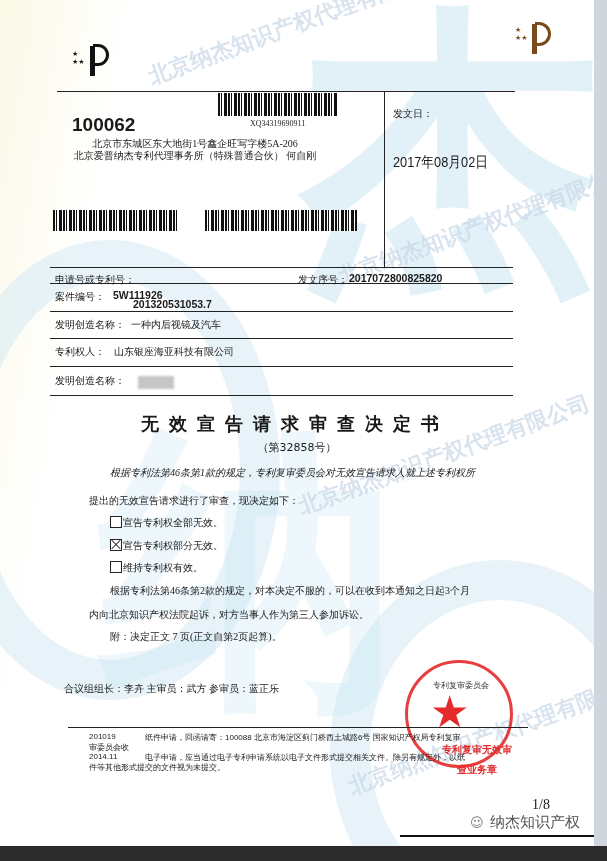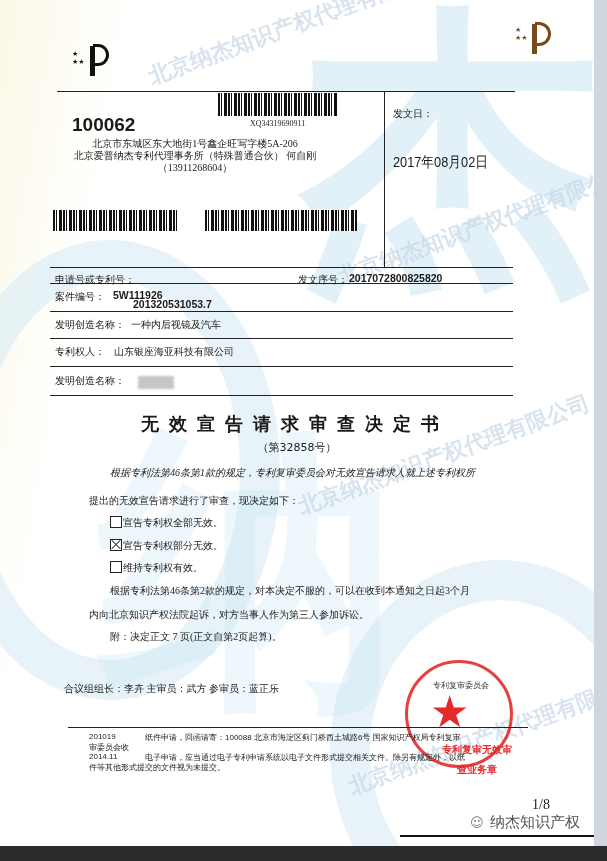--- a/index.html
+++ b/index.html
@@ -90,21 +90,20 @@
   </div>
 
   <div class="hline" style="left:57px;top:91px;width:458px;"></div>
   <div class="vline" style="left:384px;top:91px;height:176px;"></div>
   <div class="barcode" style="left:218px;top:93px;width:120px;height:23px;"></div>
   <div class="small-code">XQ34319690911</div>
 
   <div class="zip">100062</div>
   <div class="addr" style="top:137px;">北京市东城区东大地街1号鑫企旺写字楼5A-206</div>
   <div class="addr" style="top:149px;width:280px;left:55px;">北京爱普纳杰专利代理事务所（特殊普通合伙）  何自刚</div>
-  <div class="addr" style="top:161px;">（13911268604）</div>
 
   <div class="barcode" style="left:53px;top:210px;width:125px;height:21px;"></div>
   <div class="barcode" style="left:205px;top:210px;width:152px;height:21px;"></div>
 
   <div class="label" style="left:393px;top:107px;">发文日：</div>
   <div class="senddate">2017年08月02日</div>
 
   <div class="hline" style="left:50px;top:267px;width:463px;"></div>
   <div class="label" style="left:55px;top:263px;margin-top:10px;">申请号或专利号：</div>
   <div class="val" style="left:133px;top:273px;margin-top:25px;">201320531053.7</div>

